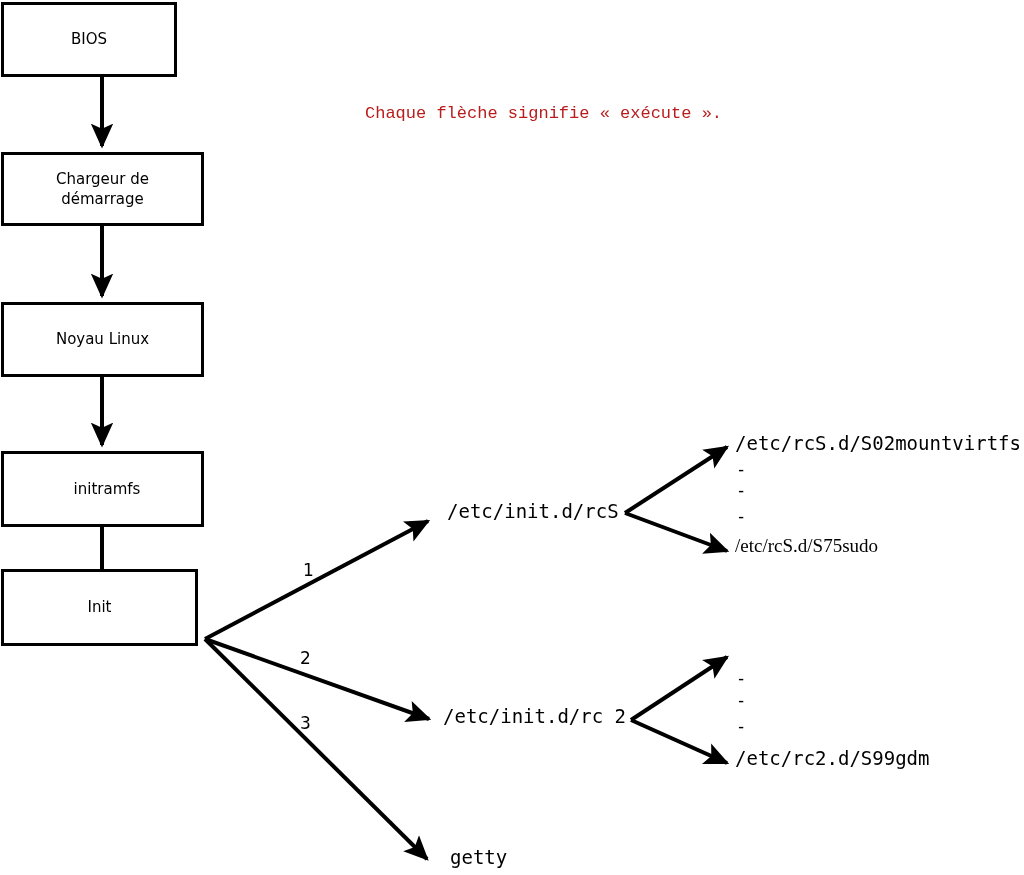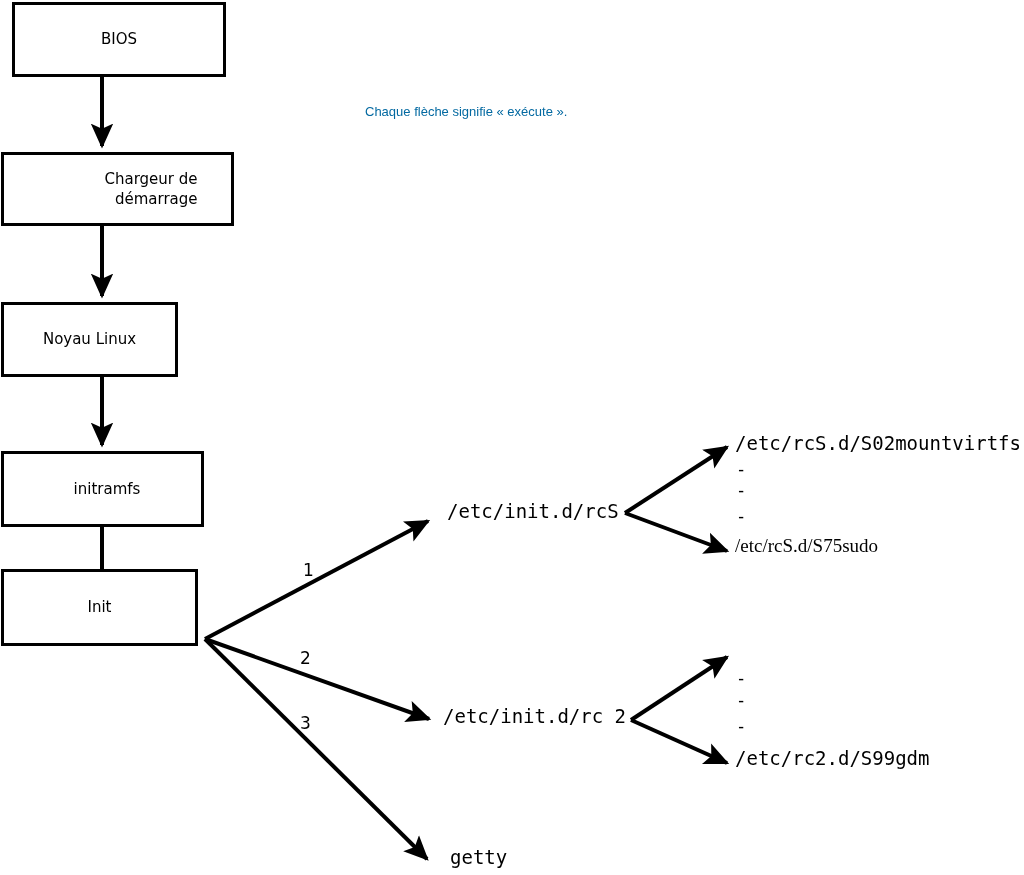--- a/index.html
+++ b/index.html
@@ -44,23 +44,23 @@
     white-space: nowrap;
   }
   .label-num {
     position: absolute;
     font-family: "DejaVu Sans", sans-serif;
     font-size: 17px;
     color: #000000;
   }
   .caption {
     position: absolute;
-    font-family: Liberation Sans, sans-serif;
-    font-size: 13px;
-    color: #0369a1;
+    font-family: Liberation Mono, monospace;
+    font-size: 17px;
+    color: #b91c1c;
     white-space: nowrap;
   }
   .dash {
     position: absolute;
     font-family: "DejaVu Sans Mono", monospace;
     font-size: 17px;
     color: #000000;
   }
 </style>
 </head>
@@ -84,29 +84,29 @@
     <line x1="205" y1="639" x2="429" y2="719" stroke="#000000" stroke-width="4" marker-end="url(#arrowhead)"></line>
     <line x1="205" y1="639" x2="427" y2="859" stroke="#000000" stroke-width="4" marker-end="url(#arrowhead)"></line>
 
     <line x1="625" y1="513" x2="727" y2="447" stroke="#000000" stroke-width="4" marker-end="url(#arrowhead)"></line>
     <line x1="625" y1="513" x2="727" y2="551" stroke="#000000" stroke-width="4" marker-end="url(#arrowhead)"></line>
 
     <line x1="631" y1="720" x2="727" y2="657" stroke="#000000" stroke-width="4" marker-end="url(#arrowhead)"></line>
     <line x1="631" y1="720" x2="727" y2="763" stroke="#000000" stroke-width="4" marker-end="url(#arrowhead)"></line>
   </svg>
 
-  <div class="box" style="left:12px; top:2px; width:214px; height:75px;">
+  <div class="box" style="left:1px; top:2px; width:176px; height:75px;">
     <span>BIOS</span>
   </div>
 
-  <div class="box" style="left:1px; top:152px; width:233px; height:74px;text-align:right;">
+  <div class="box" style="left:1px; top:152px; width:203px; height:74px;">
     <span style="max-width:160px;">Chargeur de démarrage</span>
   </div>
 
-  <div class="box" style="left:1px; top:302px; width:177px; height:75px;">
+  <div class="box" style="left:1px; top:302px; width:203px; height:75px;">
     <span>Noyau Linux</span>
   </div>
 
   <div class="box" style="left:1px; top:451px; width:203px; height:76px;padding-left:9px;">
     <span>initramfs</span>
   </div>
 
   <div class="box" style="left:1px; top:569px; width:197px; height:77px;">
     <span>Init</span>
   </div>

